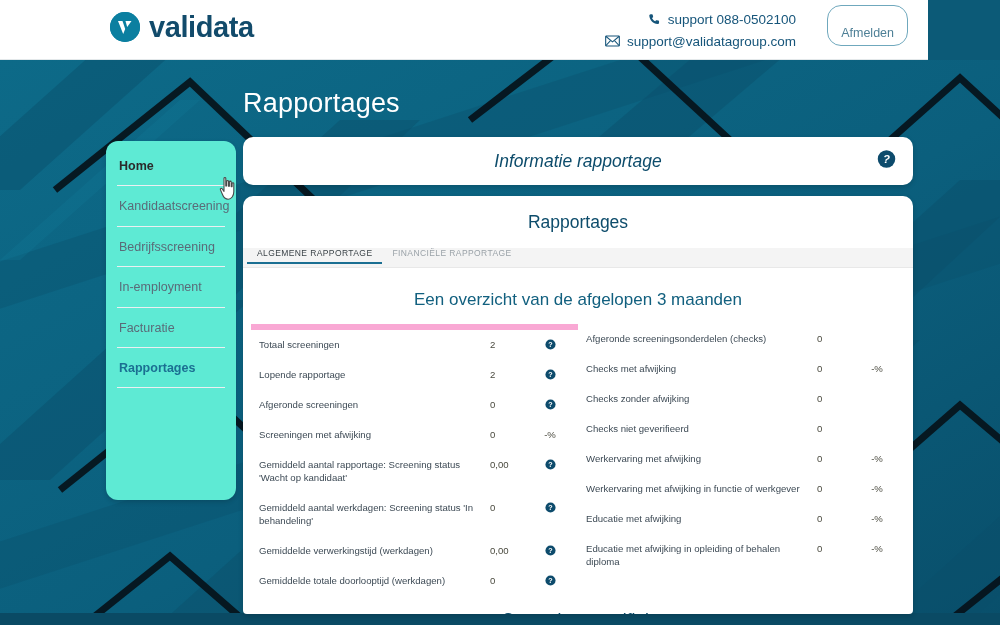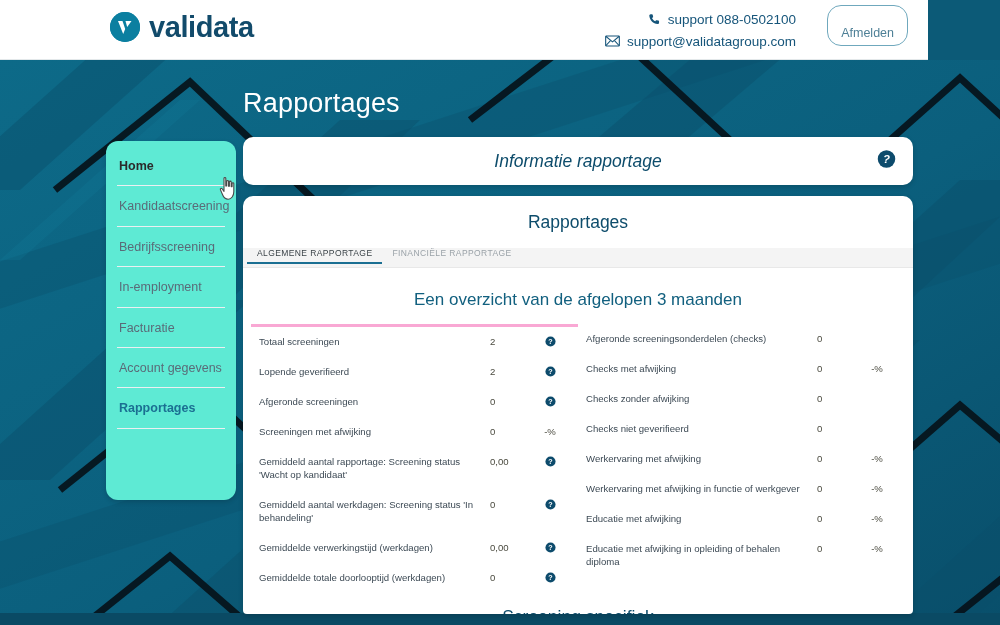--- a/index.html
+++ b/index.html
@@ -126,21 +126,21 @@
 
   .overview-title {
     text-align: center; font-size: 17px; color: #12607f;
     padding: 22px 0 14px;
   }
 
   .stats {
     display: flex; padding: 0 8px;
   }
   .stat-col { width: 50%; padding: 0 6px; }
-  .stat-col.left { border-top: 3px solid #f9a8d4; }
+  .stat-col.left { border-top: 6px solid #f9a8d4; }
   .stat-row {
     display: flex; align-items: flex-start;
     padding: 9px 2px 8px; min-height: 25px;
   }
   .stat-label {
     font-size: 9.6px; color: #3d4a55; line-height: 1.35;
     flex: 1 1 auto; padding-right: 6px;
   }
   .stat-val {
     font-size: 9.6px; color: #4a4a3f; width: 42px; flex: 0 0 42px;
@@ -241,21 +241,20 @@
 </div>
 
 <div class="page-title">Rapportages</div>
 
 <nav class="sidebar" id="sidebar">
     <div class="nav-item home">Home</div>
     <div class="nav-item">Kandidaatscreening</div>
     <div class="nav-item">Bedrijfsscreening</div>
     <div class="nav-item">In-employment</div>
     <div class="nav-item">Facturatie</div>
-    <div class="nav-item">Account gegevens</div>
     <div class="nav-item active">Rapportages</div>
   </nav>
 
 <span class="cursor">
   <svg width="20" height="26" viewBox="0 0 20 26" xmlns="http://www.w3.org/2000/svg">
     <path d="M6 2.2 C6 1.2 7.8 1.2 7.8 2.2 L7.8 10 L8.7 10 L8.7 5.2 C8.7 4.2 10.5 4.2 10.5 5.2 L10.5 10.2 L11.4 10.2 L11.4 5.9 C11.4 4.9 13.2 4.9 13.2 5.9 L13.2 10.6 L14.1 10.6 L14.1 7.4 C14.1 6.5 15.8 6.5 15.8 7.4 L15.8 15.5 C15.8 20 13.4 23.2 10.2 23.2 C7.2 23.2 5.4 21 4.6 18.8 L2.4 13.6 C2 12.6 3.4 11.8 4.1 12.8 L6 15.4 Z" fill="#ffffff" stroke="#4a4a4a" stroke-width="1.1" stroke-linejoin="round"></path>
   </svg>
 </span>
 
 <section class="info-card">
@@ -282,21 +281,21 @@
     <div class="stat-col left" id="left-stats">
         <div class="stat-row">
           <div class="stat-label">Totaal screeningen</div>
           <div class="stat-val">2</div>
           <div class="stat-extra"><span class="helpicon"><svg width="11" height="11" viewBox="0 0 20 20" xmlns="http://www.w3.org/2000/svg">
                 <circle cx="10" cy="10" r="9.2" fill="#0d4b6c"></circle>
                 <text x="10" y="14.6" text-anchor="middle" font-family="Liberation Sans, sans-serif" font-size="13" font-weight="bold" fill="#ffffff">?</text>
               </svg></span></div>
         </div>
         <div class="stat-row">
-          <div class="stat-label">Lopende geverifieerd</div>
+          <div class="stat-label">Lopende rapportage</div>
           <div class="stat-val">2</div>
           <div class="stat-extra"><span class="helpicon"><svg width="11" height="11" viewBox="0 0 20 20" xmlns="http://www.w3.org/2000/svg">
                 <circle cx="10" cy="10" r="9.2" fill="#0d4b6c"></circle>
                 <text x="10" y="14.6" text-anchor="middle" font-family="Liberation Sans, sans-serif" font-size="13" font-weight="bold" fill="#ffffff">?</text>
               </svg></span></div>
         </div>
         <div class="stat-row">
           <div class="stat-label">Afgeronde screeningen</div>
           <div class="stat-val">0</div>
           <div class="stat-extra"><span class="helpicon"><svg width="11" height="11" viewBox="0 0 20 20" xmlns="http://www.w3.org/2000/svg">

